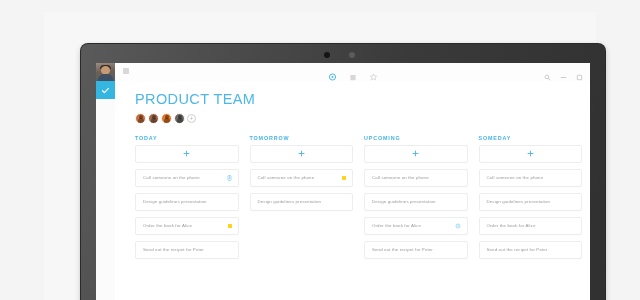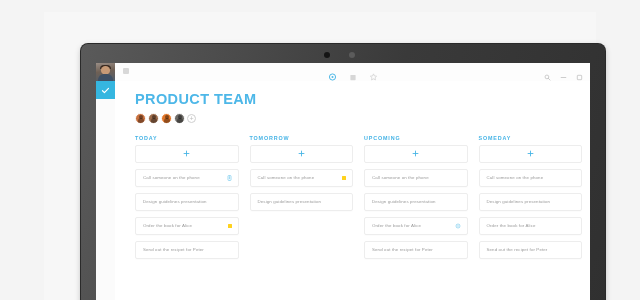--- a/index.html
+++ b/index.html
@@ -82,21 +82,21 @@
   .tb-center{position:absolute;left:50%;transform:translateX(-50%);top:4px;display:flex;gap:13px;align-items:center;}
   .tb-right{position:absolute;right:7px;top:4px;display:flex;gap:9px;align-items:center;}
   .sq{width:6px;height:6px;background:#d8d8d8;border-radius:1px;display:block;}
   .ic{display:block;opacity:.95;}
 
   
   .board{position:absolute;left:19px;right:0;top:18px;bottom:0;background:#ffffff;}
   .board-inner{position:absolute;left:20px;right:8px;top:11px;bottom:0;}
 
   .board-title{
-    font-size:14.5px;font-weight:bold;color:#4db7e8;letter-spacing:.4px;
+    font-size:14.5px;font-weight:normal;color:#4db7e8;letter-spacing:.4px;
     margin:0 0 6px 0;line-height:1;
   }
   .members{display:flex;align-items:center;gap:2px;margin-bottom:11px;}
   .member{
     width:9px;height:9px;border-radius:50%;position:relative;overflow:hidden;
     border:1px solid #ffffff;box-sizing:content-box;
   }
   .member i{position:absolute;left:1.5px;top:4.5px;width:6px;height:6px;border-radius:50% 50% 0 0;background:rgba(0,0,0,.35);}
   .member b{position:absolute;left:2.5px;top:1px;width:4px;height:4px;border-radius:50%;background:rgba(0,0,0,.42);}
   .m0{background:#c8713f;}

